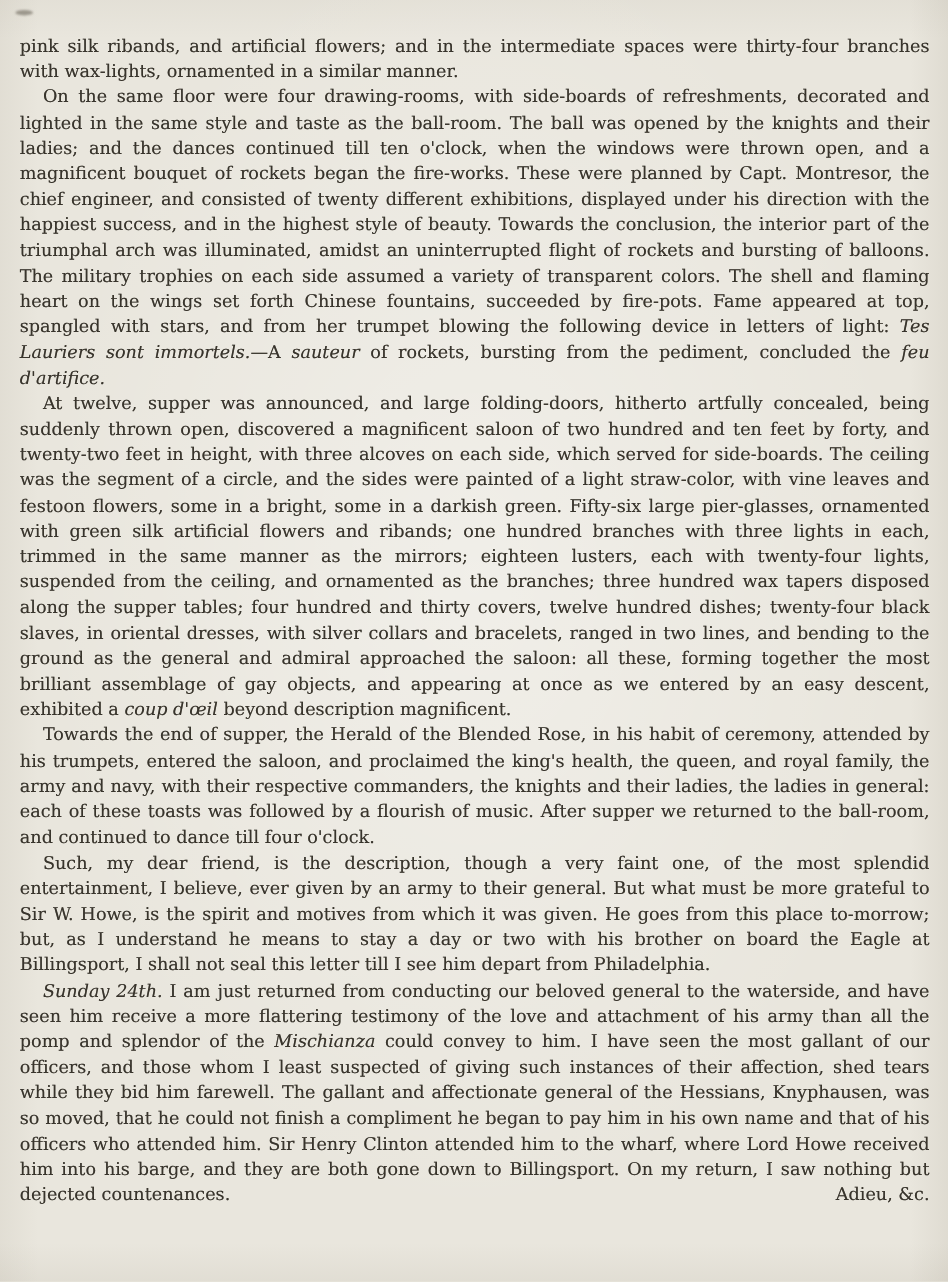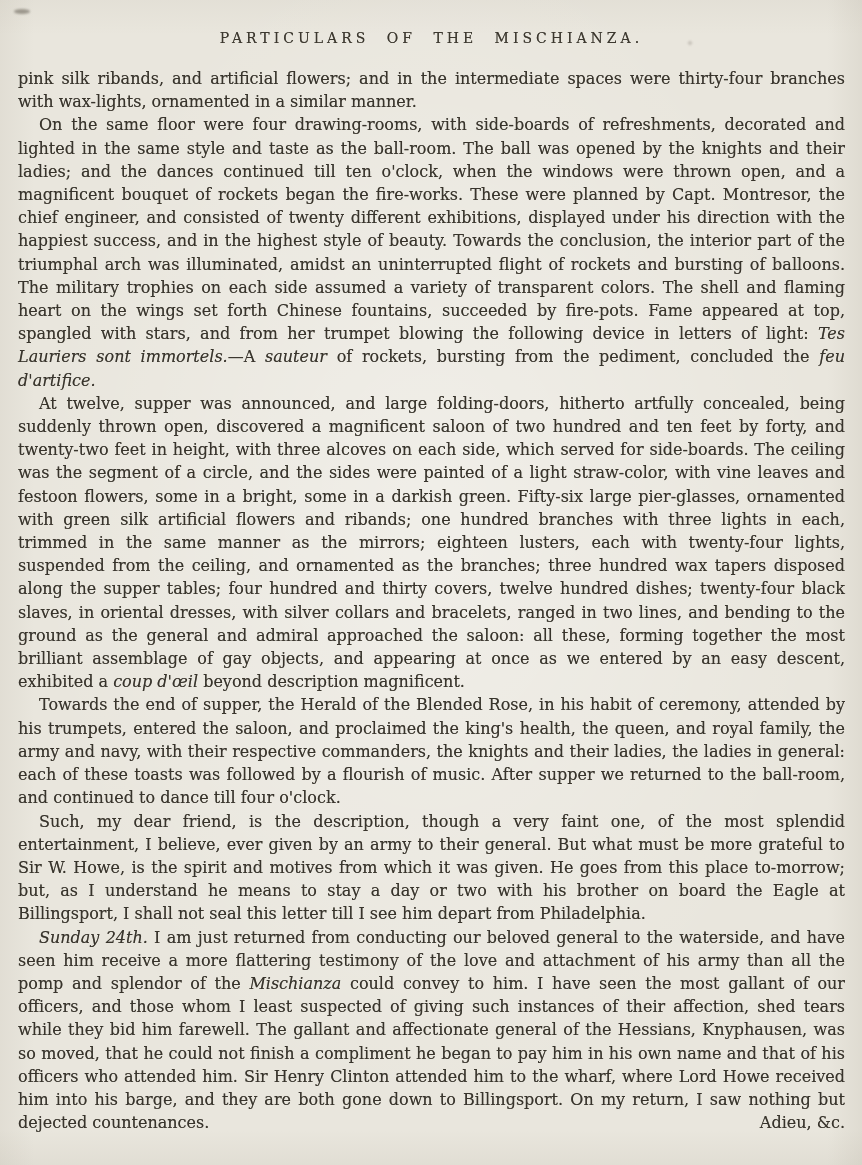--- a/index.html
+++ b/index.html
@@ -46,21 +46,20 @@
   .artifact.a1 { left: 14px; top: 9px; width: 16px; height: 5px; }
   .artifact.a2 { left: 688px; top: 41px; width: 4px; height: 4px; opacity: .5; }
 </style>
 </head>
 <body>
 
 <div class="artifact a1"></div>
 <div class="artifact a2"></div>
 
 <div class="page">
-  <div class="header">PARTICULARS OF THE MISCHIANZA.</div>
   <div class="body-text">
       <p class="para"><span class="">pink silk ribands, and artificial flowers; and in the intermediate spaces were thirty-four branches with wax-lights, ornamented in a similar manner.</span></p>
       <p class="para indent"><span class="">On the same floor were four drawing-rooms, with side-boards of refreshments, decorated and lighted in the same style and taste as the ball-room.  The ball was opened by the knights and their ladies; and the dances continued till ten o'clock, when the windows were thrown open, and a magnificent bouquet of rockets began the fire-works.  These were planned by Capt. Montresor, the chief engineer, and consisted of twenty different exhibitions, displayed under his direction with the happiest success, and in the highest style of beauty.  Towards the conclusion, the interior part of the triumphal arch was illuminated, amidst an uninterrupted flight of rockets and bursting of balloons.  The military trophies on each side assumed a variety of transparent colors.  The shell and flaming heart on the wings set forth Chinese fountains, succeeded by fire-pots.  Fame appeared at top, spangled with stars, and from her trumpet blowing the following device in letters of light: </span><span class="it ">Tes Lauriers sont immortels.</span><span class="">—A </span><span class="it ">sauteur</span><span class=""> of rockets, bursting from the pediment, concluded the </span><span class="it ">feu d'artifice.</span></p>
       <p class="para indent"><span class="">At twelve, supper was announced, and large folding-doors, hitherto artfully concealed, being suddenly thrown open, discovered a magnificent saloon of two hundred and ten feet by forty, and twenty-two feet in height, with three alcoves on each side, which served for side-boards.  The ceiling was the segment of a circle, and the sides were painted of a light straw-color, with vine leaves and festoon flowers, some in a bright, some in a darkish green.  Fifty-six large pier-glasses, ornamented with green silk artificial flowers and ribands; one hundred branches with three lights in each, trimmed in the same manner as the mirrors; eighteen lusters, each with twenty-four lights, suspended from the ceiling, and ornamented as the branches; three hundred wax tapers disposed along the supper tables; four hundred and thirty covers, twelve hundred dishes; twenty-four black slaves, in oriental dresses, with silver collars and bracelets, ranged in two lines, and bending to the ground as the general and admiral approached the saloon: all these, forming together the most brilliant assemblage of gay objects, and appearing at once as we entered by an easy descent, exhibited a </span><span class="it ">coup d'œil</span><span class=""> beyond description magnificent.</span></p>
       <p class="para indent"><span class="">Towards the end of supper, the Herald of the Blended Rose, in his habit of ceremony, attended by his trumpets, entered the saloon, and proclaimed the king's health, the queen, and royal family, the army and navy, with their respective commanders, the knights and their ladies, the ladies in general: each of these toasts was followed by a flourish of music.  After supper we returned to the ball-room, and continued to dance till four o'clock.</span></p>
       <p class="para indent"><span class="">Such, my dear friend, is the description, though a very faint one, of the most splendid entertainment, I believe, ever given by an army to their general.  But what must be more grateful to Sir W. Howe, is the spirit and motives from which it was given.  He goes from this place to-morrow; but, as I understand he means to stay a day or two with his brother on board the Eagle at Billingsport, I shall not seal this letter till I see him depart from Philadelphia.</span></p>
       <p class="para indent"><span class="it ">Sunday 24th.</span><span class="">  I am just returned from conducting our beloved general to the waterside, and have seen him receive a more flattering testimony of the love and attachment of his army than all the pomp and splendor of the </span><span class="it ">Mischianza</span><span class=""> could convey to him.  I have seen the most gallant of our officers, and those whom I least suspected of giving such instances of their affection, shed tears while they bid him farewell.  The gallant and affectionate general of the Hessians, Knyphausen, was so moved, that he could not finish a compliment he began to pay him in his own name and that of his officers who attended him.  Sir Henry Clinton attended him to the wharf, where Lord Howe received him into his barge, and they are both gone down to Billingsport.  On my return, I saw nothing but dejected countenances. </span><span class="signoff">Adieu, &amp;c.</span></p>
     </div>
 </div>
 

